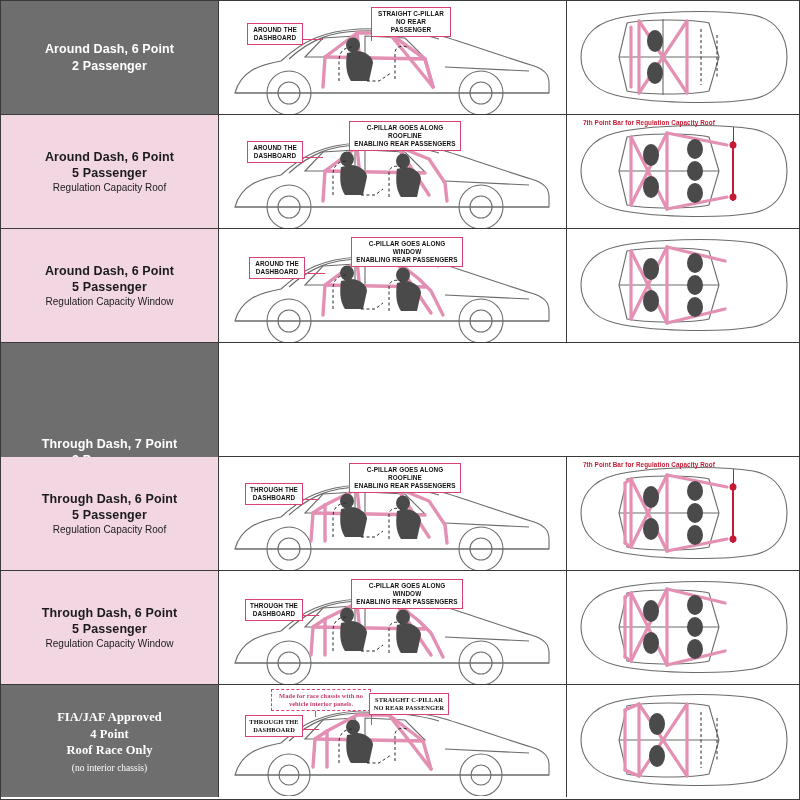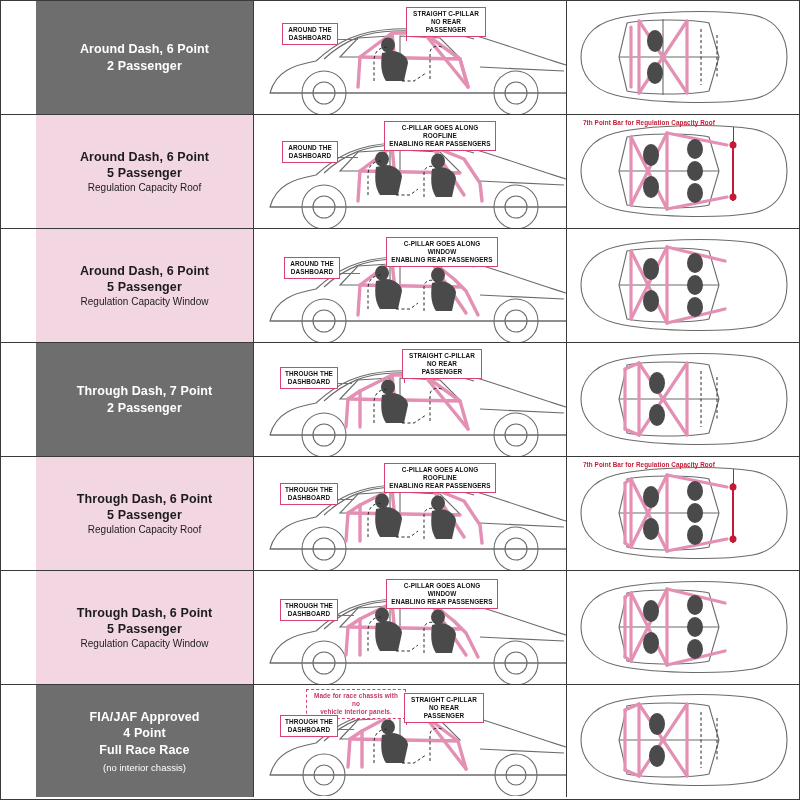--- a/index.html
+++ b/index.html
@@ -18,21 +18,20 @@
     border: 1px solid #3a3a3a;
     box-sizing: border-box;
     overflow: hidden;
   }
   .row {
     display: flex;
     width: 100%;
     box-sizing: border-box;
     border-bottom: 1px solid #3a3a3a;
     position: relative;
-    padding-left: 35px;
   }
   .row:last-child { border-bottom: none; }
 
   .label-cell {
     width: 218px;
     flex: 0 0 218px;
     box-sizing: border-box;
     border-right: 1px solid #3a3a3a;
     display: flex;
     flex-direction: column;
@@ -344,21 +343,21 @@
           <ellipse cx="84" cy="40" rx="8" ry="11"></ellipse>
           <ellipse cx="84" cy="72" rx="8" ry="11"></ellipse>
           <ellipse cx="128" cy="34" rx="8" ry="10"></ellipse>
           <ellipse cx="128" cy="56" rx="8" ry="10"></ellipse>
           <ellipse cx="128" cy="78" rx="8" ry="10"></ellipse>
         </g>
       </svg>
     </div>
   </div>
 
-  <div class="row" style="height:114px;">
+  <div class="row" style="height:114px;flex-direction:column;">
     <div class="label-cell dark">
       <div class="lbl-main">
         <span>Through Dash, 7 Point</span><br>
         <span>2 Passenger</span>
       </div>
     </div>
     <div class="side-cell">
       <svg width="340" height="113" viewBox="0 0 340 113">
         <g fill="none" stroke="#6b6b6b" stroke-width="1.1">
           <path d="M16 92 C22 70 40 64 62 60 C84 40 104 30 140 28 C176 27 206 30 226 36 C252 44 286 56 312 64 C326 68 330 74 330 82 L330 92 Z"></path>
@@ -583,26 +582,26 @@
           <ellipse cx="84" cy="40" rx="8" ry="11"></ellipse>
           <ellipse cx="84" cy="72" rx="8" ry="11"></ellipse>
           <ellipse cx="128" cy="34" rx="8" ry="10"></ellipse>
           <ellipse cx="128" cy="56" rx="8" ry="10"></ellipse>
           <ellipse cx="128" cy="78" rx="8" ry="10"></ellipse>
         </g>
       </svg>
     </div>
   </div>
 
-  <div class="row" style="height:112px; border-bottom:none;">
+  <div class="row" style="height:112px; border-bottom:none;font-family:Liberation Serif, serif;">
     <div class="label-cell dark">
       <div class="lbl-main">
         <span>FIA/JAF Approved</span><br>
         <span>4 Point</span><br>
-        <span>Full Race Race</span>
+        <span>Roof Race Only</span>
       </div>
       <div class="lbl-sub2">(no interior chassis)</div>
     </div>
     <div class="side-cell">
       <svg width="340" height="111" viewBox="0 0 340 111">
         <g fill="none" stroke="#6b6b6b" stroke-width="1.1">
           <path d="M16 90 C22 68 40 62 62 58 C84 38 104 28 140 26 C176 25 206 28 226 34 C252 42 286 54 312 62 C326 66 330 72 330 80 L330 90 Z"></path>
           <path d="M70 56 C92 36 112 29 140 28 C172 27 200 30 220 36"></path>
           <path d="M86 54 L104 35 L136 33 L136 54 Z"></path>
           <path d="M146 33 L186 35 L206 55 L146 55 Z"></path>

